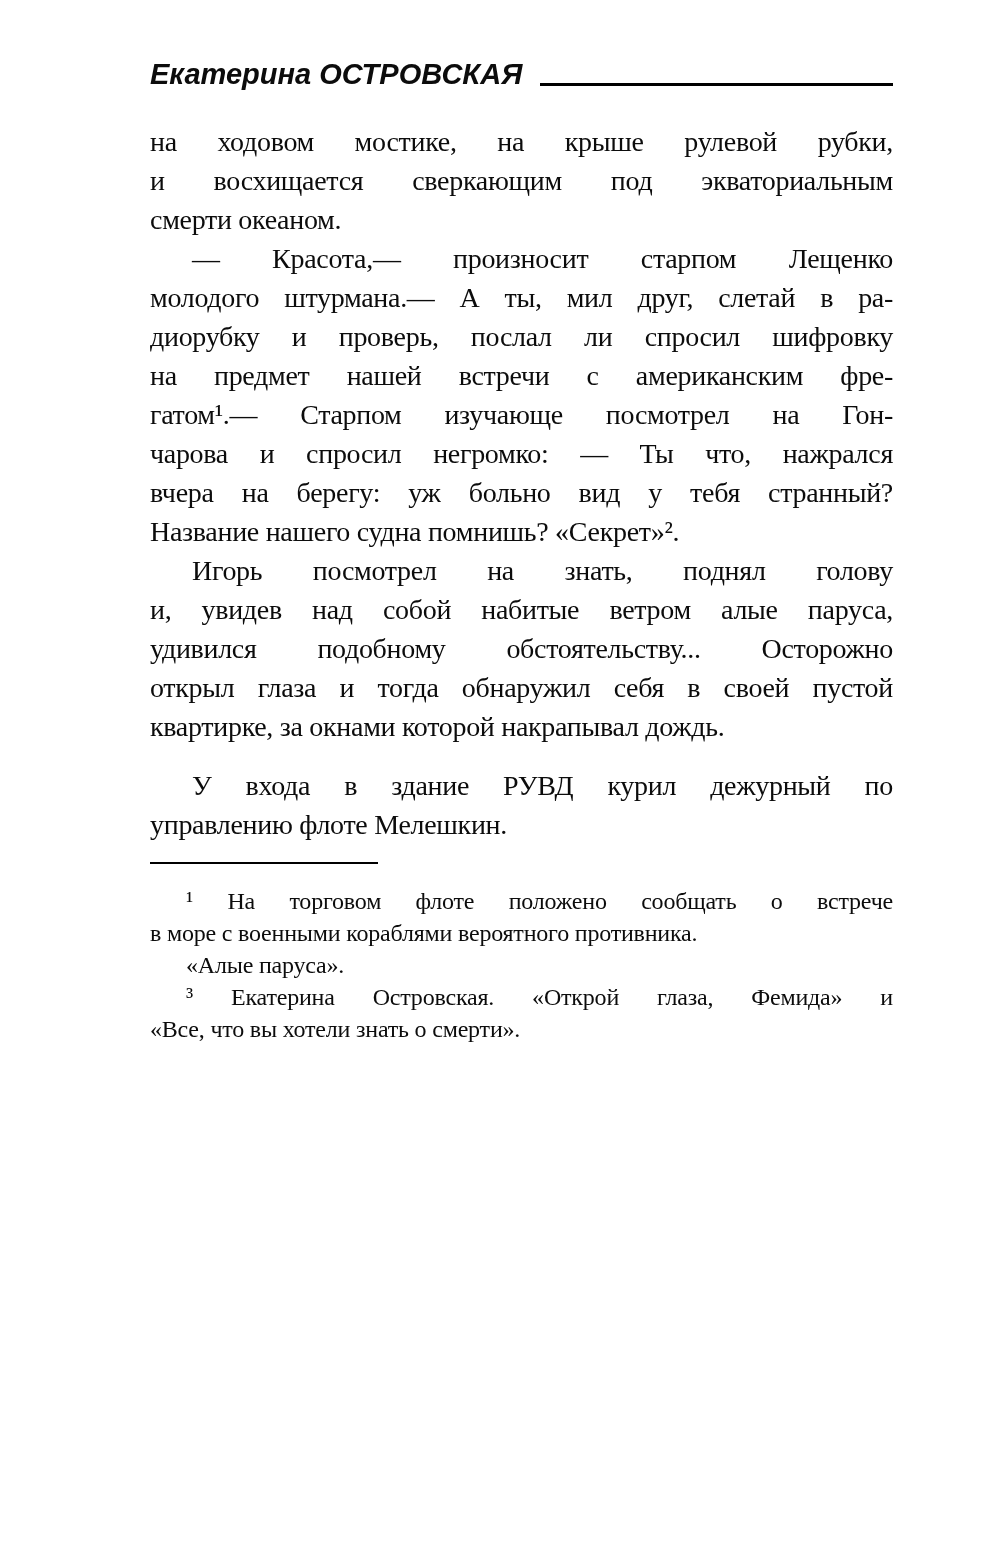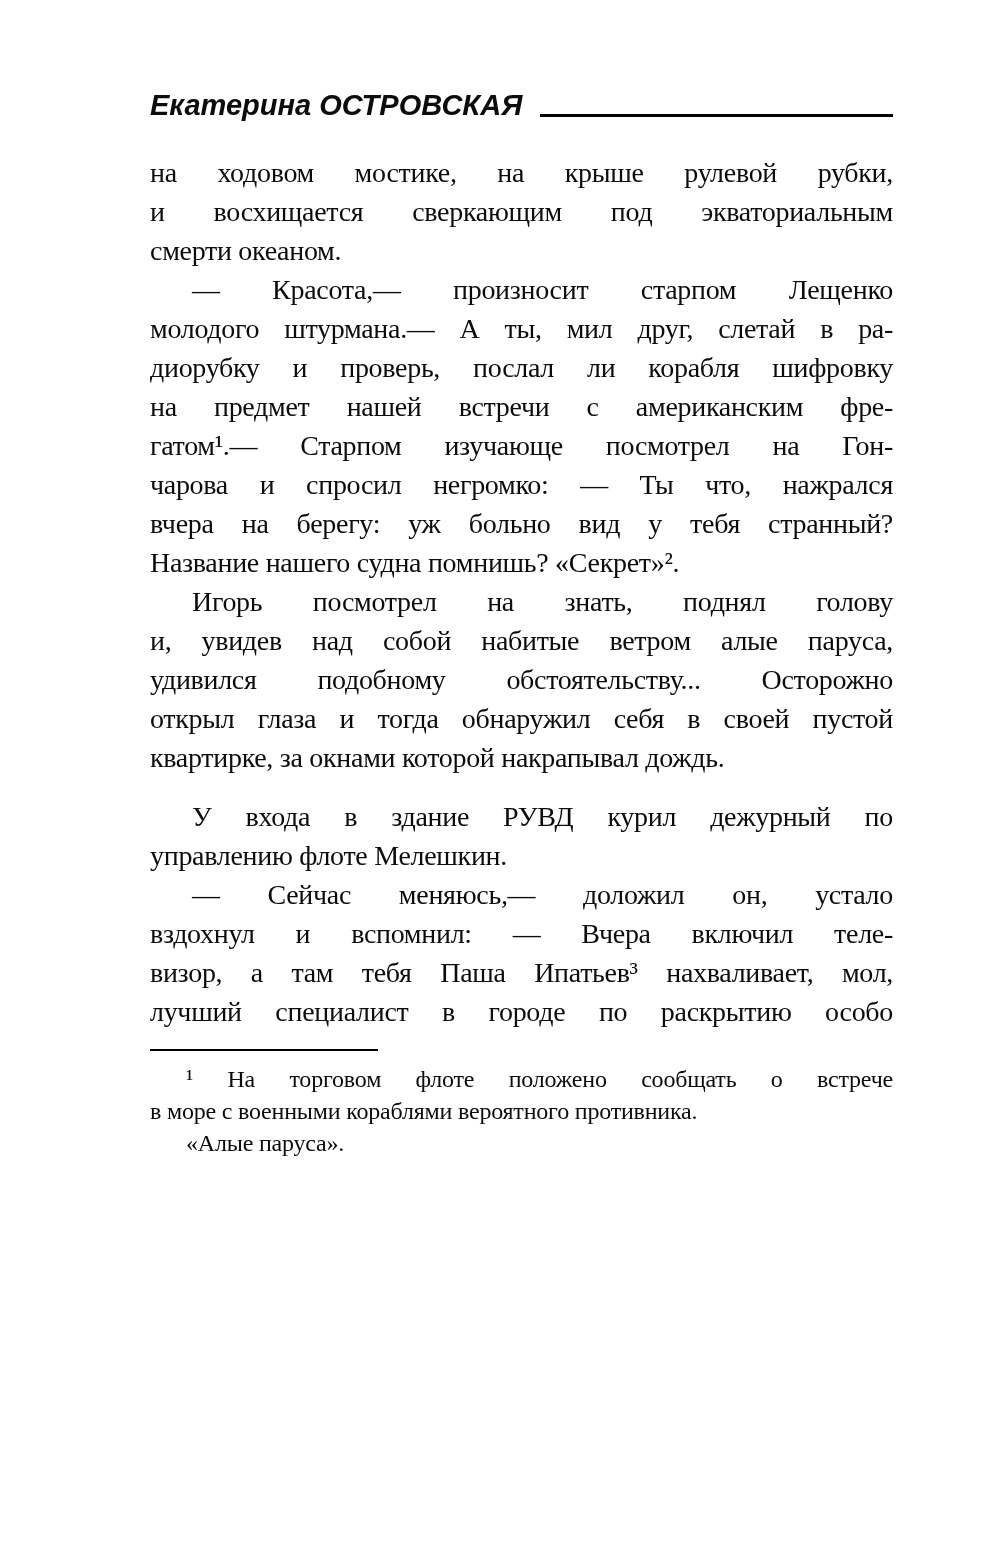--- a/index.html
+++ b/index.html
@@ -4,21 +4,21 @@
 <style>
   html, body { margin: 0; padding: 0; background: #ffffff; }
   .page {
     position: relative;
     width: 1000px;
     height: 1183px;
     background: #ffffff;
     color: #0c0c0c;
     font-family: "Liberation Serif", "DejaVu Serif", serif;
     box-sizing: border-box;
-    padding: 89px 107px 0 150px;
+    padding: 58px 107px 0 150px;
     overflow: hidden;
   }
   .header-row {
     display: flex;
     align-items: flex-end;
     font-family: "Liberation Sans", "DejaVu Sans", sans-serif;
     font-style: italic;
     font-weight: 700;
     font-size: 29px;
     line-height: 32px;
@@ -43,21 +43,21 @@
   .para.gap { margin-top: 20px; }
   .fn-sep {
     width: 228px;
     border-top: 2px solid #000;
     margin-top: 18px;
   }
   .footnotes {
     font-size: 24px;
     line-height: 32px;
     letter-spacing: -0.2px;
-    margin-top: 12px;
+    margin-top: 21px;
   }
   .footnotes .para .line:first-child { text-indent: 36px; }
   .page-number {
     position: absolute;
     left: 150px;
     top: 1376px;
     font-family: "Liberation Sans", "DejaVu Sans", sans-serif;
     font-weight: 700;
     font-size: 31px;
   }
@@ -74,53 +74,51 @@
 
   <div class="body-text">
       <div class="para">
         <div class="line">на ходовом мостике, на крыше рулевой рубки,</div>
         <div class="line">и восхищается сверкающим под экваториальным</div>
         <div class="line last">смерти океаном.</div>
       </div>
       <div class="para indent">
         <div class="line">— Красота,— произносит старпом Лещенко</div>
         <div class="line">молодого штурмана.— А ты, мил друг, слетай в ра-</div>
-        <div class="line">диорубку и проверь, послал ли корабля шифровку</div>
+        <div class="line">диорубку и проверь, послал ли спросил шифровку</div>
         <div class="line">на предмет нашей встречи с американским фре-</div>
         <div class="line">гатом¹.— Старпом изучающе посмотрел на Гон-</div>
         <div class="line">чарова и спросил негромко: — Ты что, нажрался</div>
         <div class="line">вчера на берегу: уж больно вид у тебя странный?</div>
         <div class="line last">Название нашего судна помнишь? «Секрет»².</div>
       </div>
       <div class="para indent">
         <div class="line">Игорь посмотрел на знать, поднял голову</div>
         <div class="line">и, увидев над собой набитые ветром алые паруса,</div>
         <div class="line">удивился подобному обстоятельству... Осторожно</div>
         <div class="line">открыл глаза и тогда обнаружил себя в своей пустой</div>
         <div class="line last">квартирке, за окнами которой накрапывал дождь.</div>
       </div>
       <div class="para indent gap">
         <div class="line">У входа в здание РУВД курил дежурный по</div>
         <div class="line last">управлению флоте Мелешкин.</div>
       </div>
-      <div class="para indent">
-        <div class="line">— Сейчас меняюсь,— доложил он, устало</div>
-        <div class="line">вздохнул и вспомнил: — Вчера включил теле-</div>
-        <div class="line">визор, а там тебя Паша Ипатьев³ нахваливает, мол,</div>
-        <div class="line">лучший специалист в городе по раскрытию особо</div>
-      </div>
     </div>
 
   <div class="fn-sep"></div>
 
   <div class="footnotes">
       <div class="para indent">
         <div class="line">¹ На торговом флоте положено сообщать о встрече</div>
         <div class="line last">в море с военными кораблями вероятного противника.</div>
       </div>
       <div class="para indent">
         <div class="line last">«Алые паруса».</div>
       </div>
+      <div class="para indent">
+        <div class="line">³ Екатерина Островская. «Открой глаза, Фемида» и</div>
+        <div class="line last">«Все, что вы хотели знать о смерти».</div>
+      </div>
     </div>
 
   <div class="page-number">6</div>
 
 </div>
 
 </body></html>

